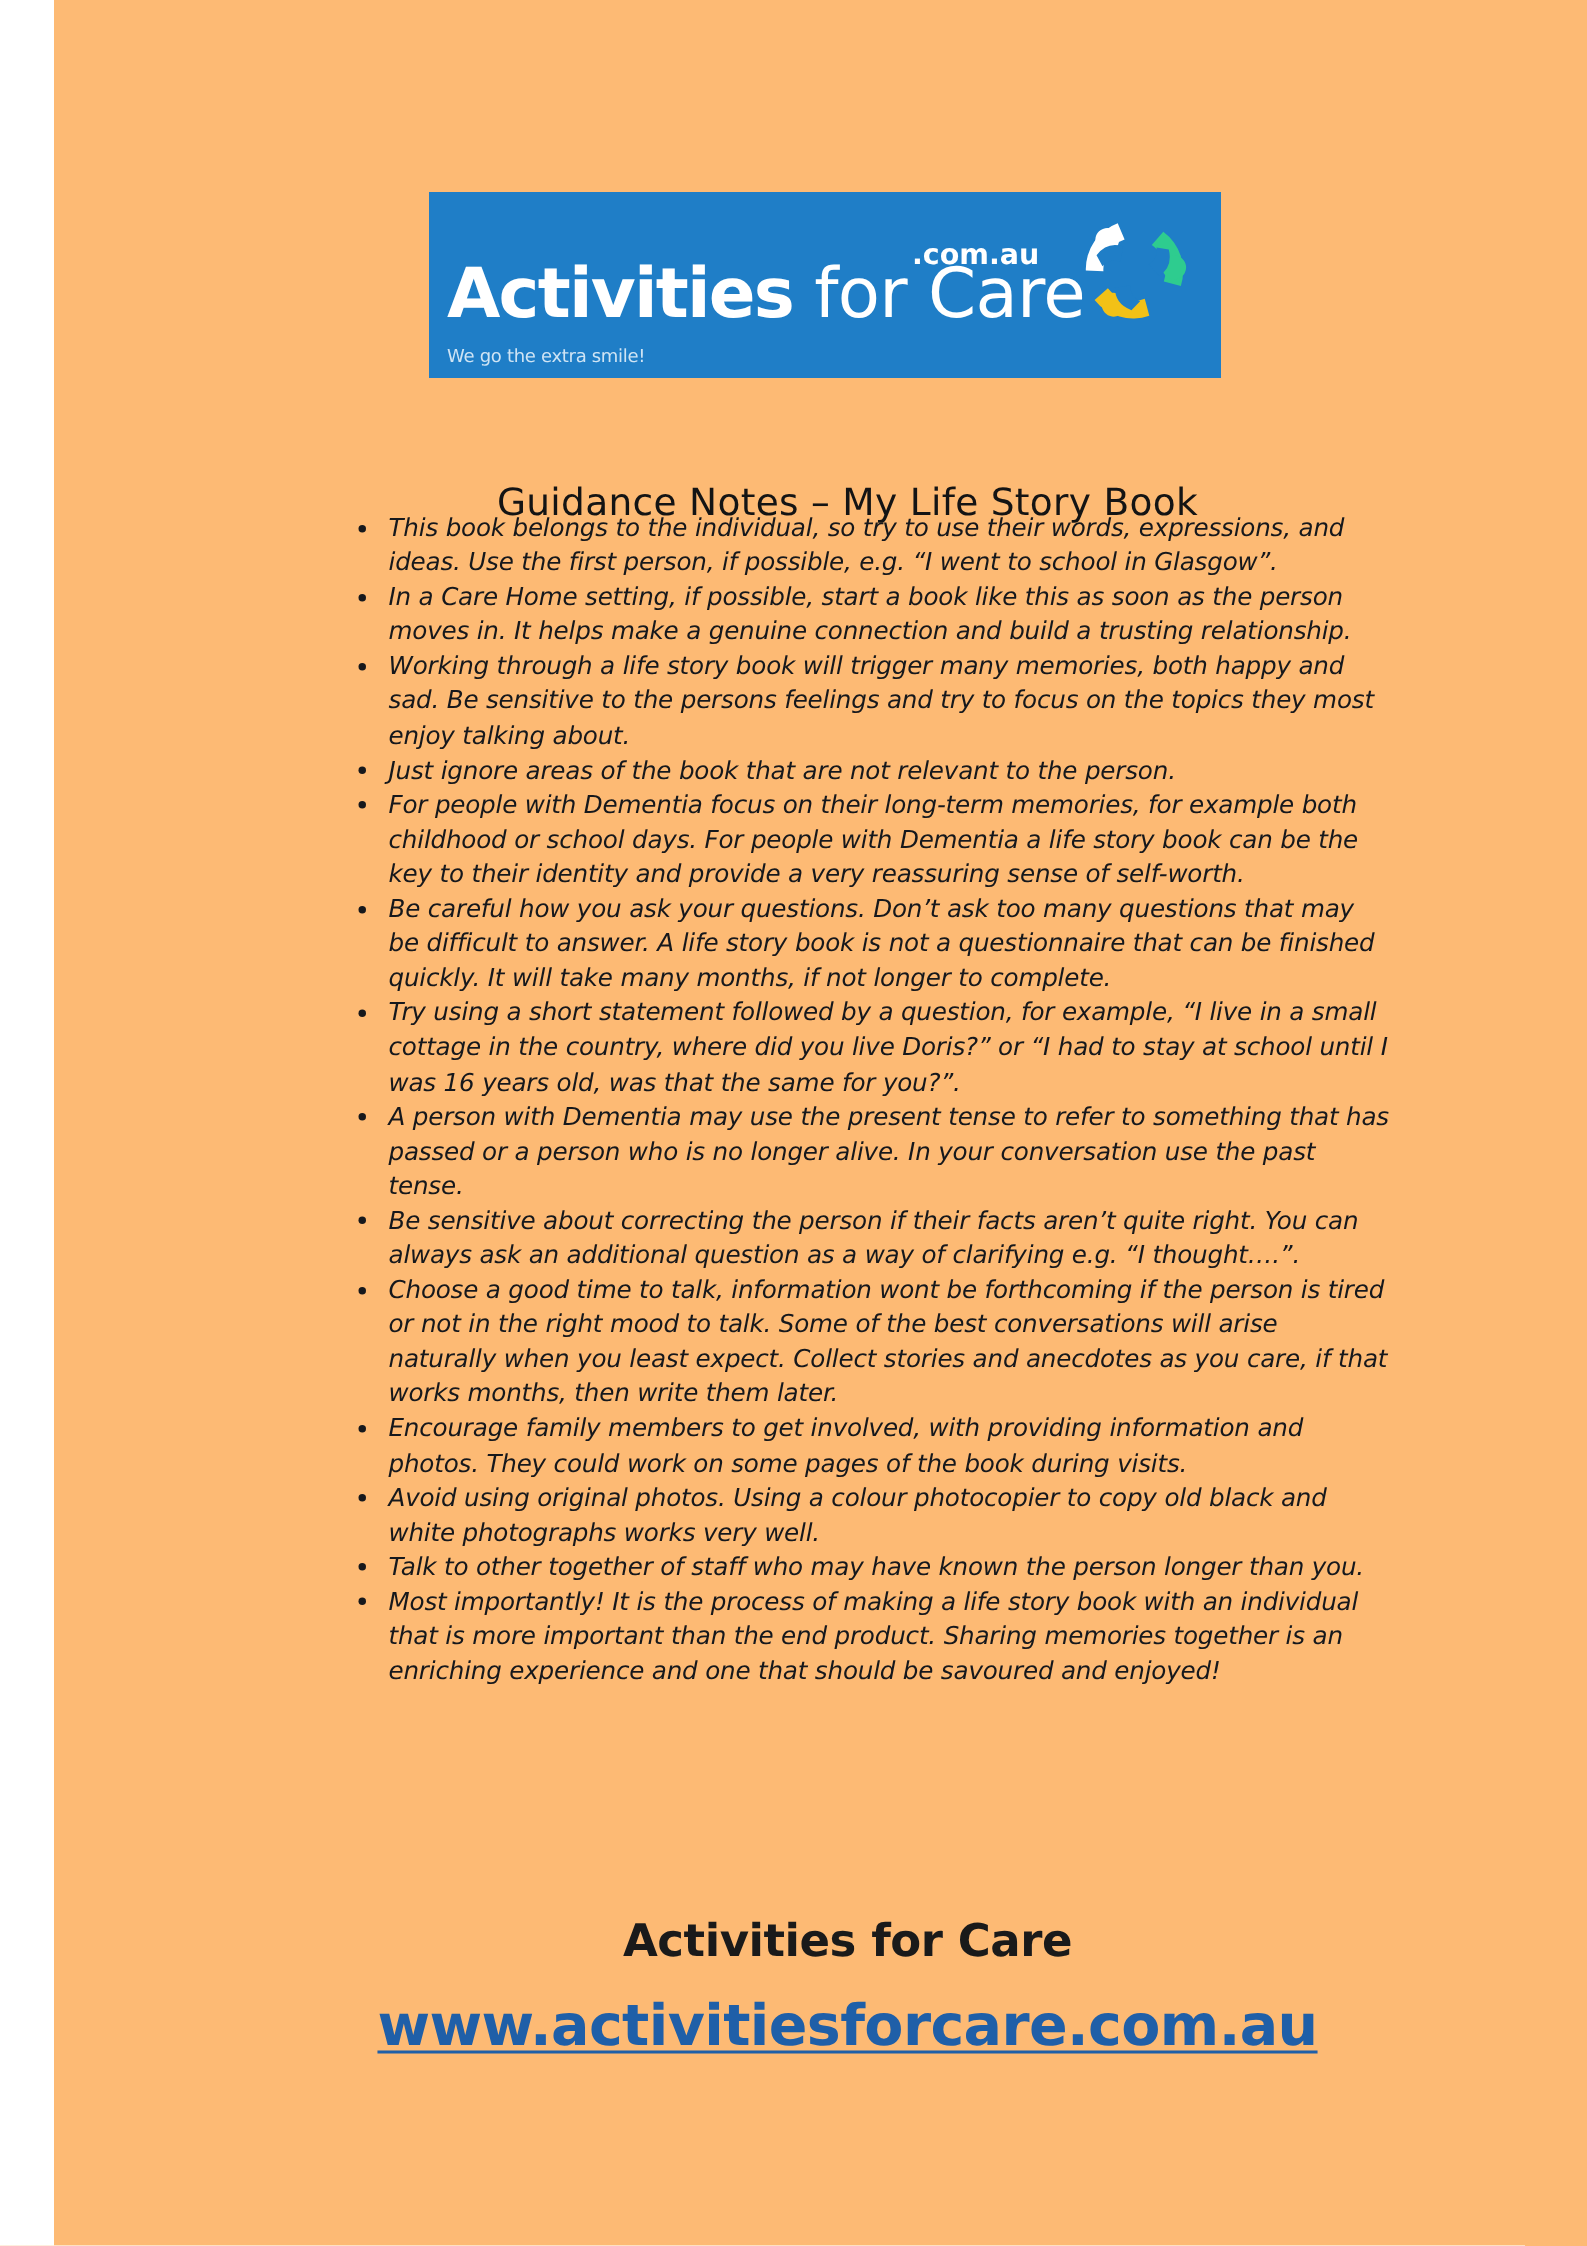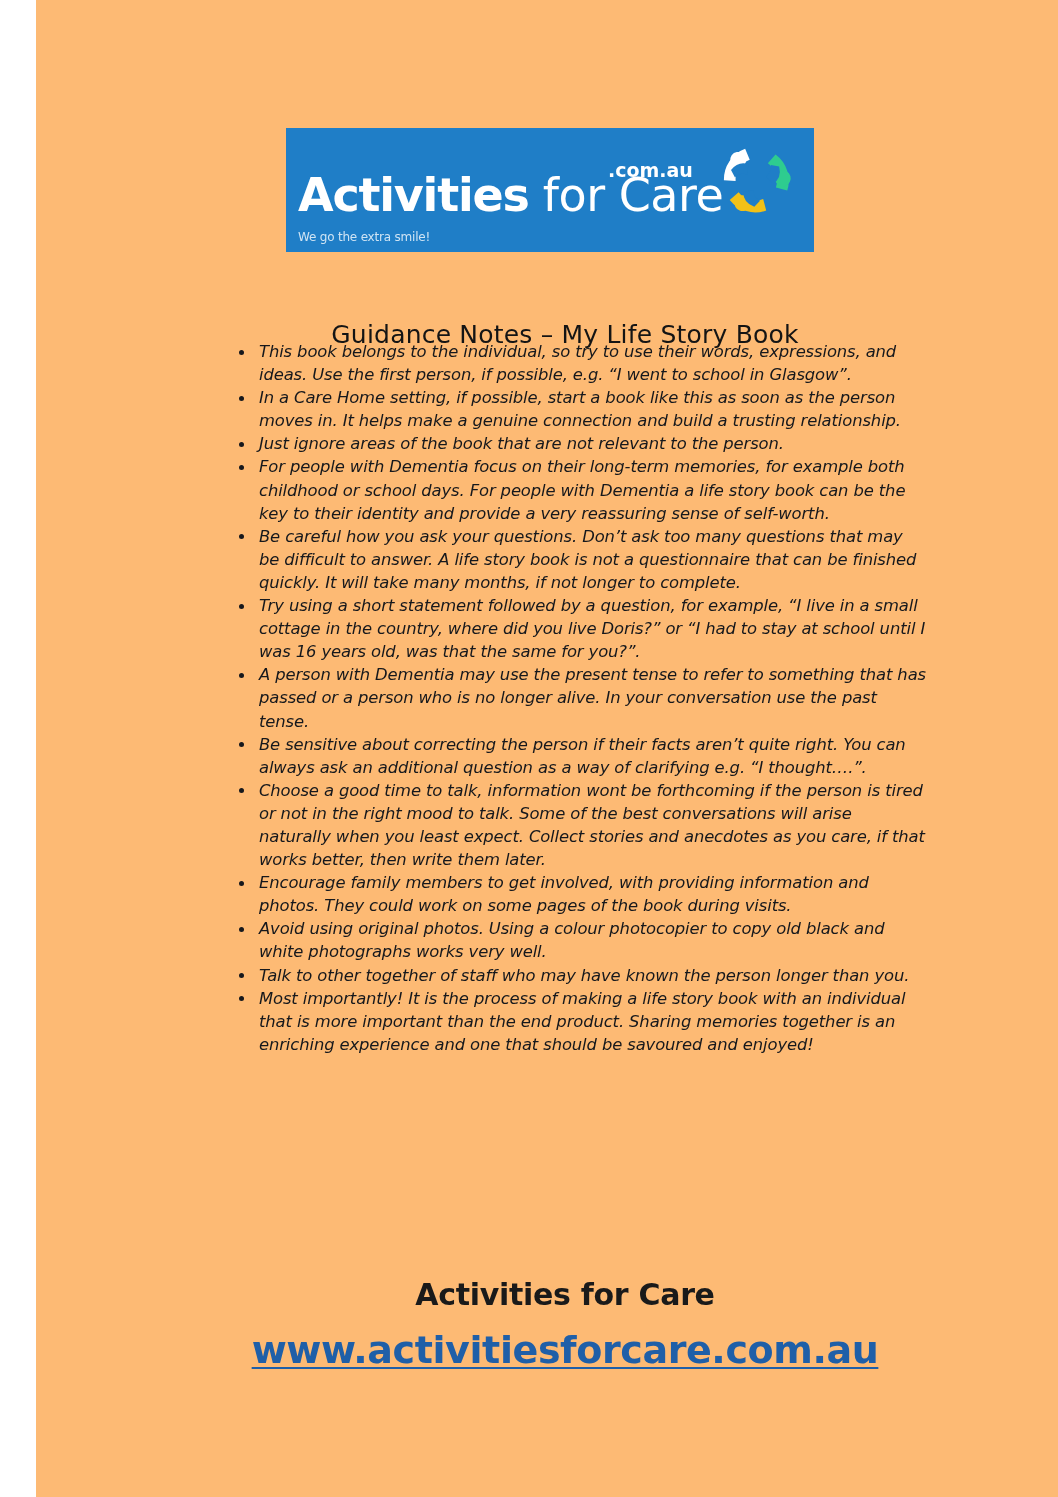--- a/index.html
+++ b/index.html
@@ -206,27 +206,28 @@
       </div>
 
     </div>
   </div>
 
   <h1 class="doc-title">Guidance Notes – My Life Story Book</h1>
 
   <ul class="notes">
     <li class="note-item">This book belongs to the individual, so try to use their words, expressions, and ideas. Use the first person, if possible, e.g. “I went to school in Glasgow”.</li>
     <li class="note-item">In a Care Home setting, if possible, start a book like this as soon as the person moves in. It helps make a genuine connection and build a trusting relationship.</li>
+    <li class="note-item">Working through a life story book will trigger many memories, both happy and sad. Be sensitive to the persons feelings and try to focus on the topics they most enjoy talking about.</li>
     <li class="note-item">Just ignore areas of the book that are not relevant to the person.</li>
     <li class="note-item">For people with Dementia focus on their long-term memories, for example both childhood or school days. For people with Dementia a life story book can be the key to their identity and provide a very reassuring sense of self-worth.</li>
     <li class="note-item">Be careful how you ask your questions. Don’t ask too many questions that may be difficult to answer. A life story book is not a questionnaire that can be finished quickly. It will take many months, if not longer to complete.</li>
     <li class="note-item">Try using a short statement followed by a question, for example, “I live in a small cottage in the country, where did you live Doris?” or “I had to stay at school until I was 16 years old, was that the same for you?”.</li>
     <li class="note-item">A person with Dementia may use the present tense to refer to something that has passed or a person who is no longer alive. In your conversation use the past tense.</li>
     <li class="note-item">Be sensitive about correcting the person if their facts aren’t quite right. You can always ask an additional question as a way of clarifying e.g. “I thought….”.</li>
-    <li class="note-item">Choose a good time to talk, information wont be forthcoming if the person is tired or not in the right mood to talk. Some of the best conversations will arise naturally when you least expect. Collect stories and anecdotes as you care, if that works better, then write them later.</li>
+    <li class="note-item">Choose a good time to talk, information wont be forthcoming if the person is tired or not in the right mood to talk. Some of the best conversations will arise naturally when you least expect. Collect stories and anecdotes as you care, if that works months, then write them later.</li>
     <li class="note-item">Encourage family members to get involved, with providing information and photos. They could work on some pages of the book during visits.</li>
     <li class="note-item">Avoid using original photos. Using a colour photocopier to copy old black and white photographs works very well.</li>
     <li class="note-item">Talk to other together of staff who may have known the person longer than you.</li>
     <li class="note-item">Most importantly! It is the process of making a life story book with an individual that is more important than the end product. Sharing memories together is an enriching experience and one that should be savoured and enjoyed!</li>
   </ul>
 
   <div class="footer">
     <div class="footer-name">Activities for Care</div>
     <a class="footer-link" href="#">www.activitiesforcare.com.au</a>
   </div>

